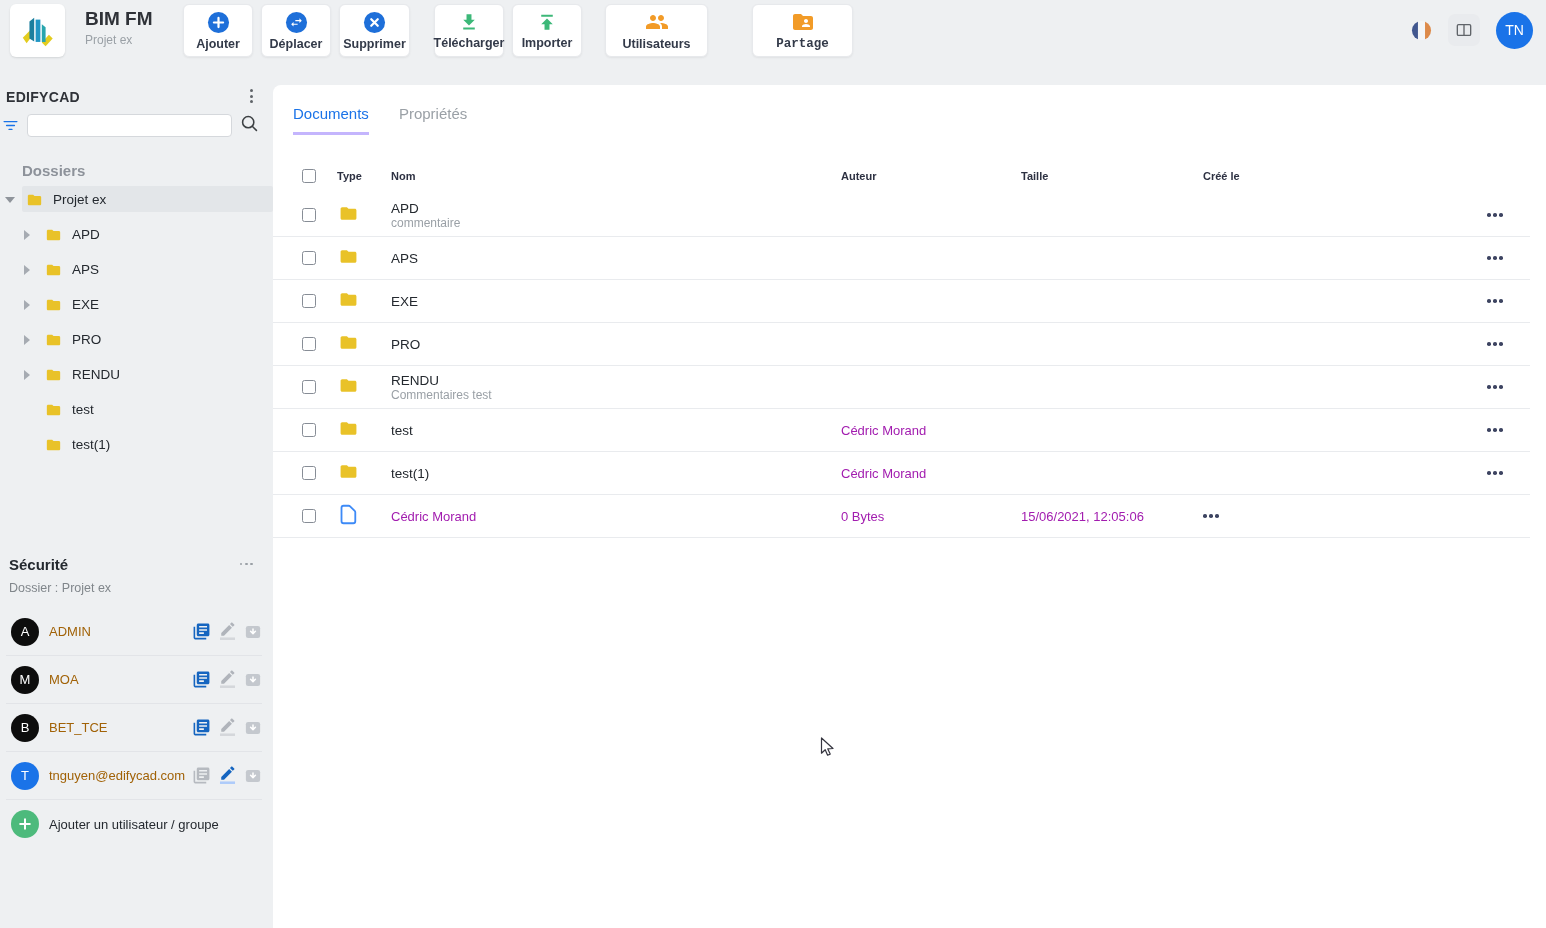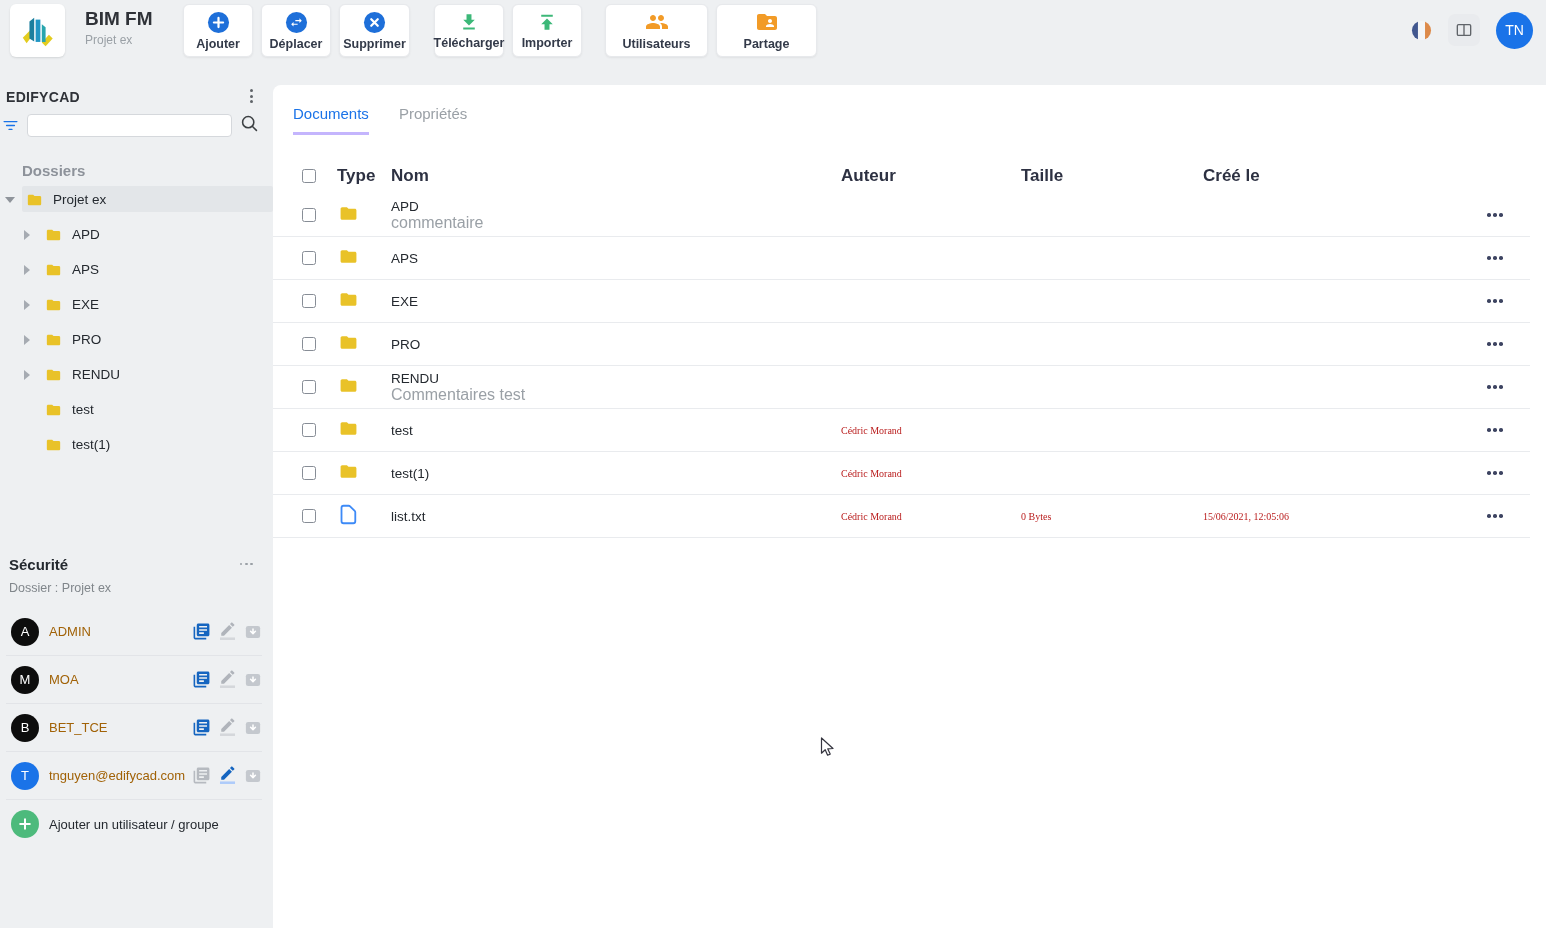--- a/index.html
+++ b/index.html
@@ -60,27 +60,27 @@
 
   
   .main-card { position:absolute; left:273px; top:85px; right:0; bottom:0; background:#fff; border-radius:8px 0 0 0; }
   .tabs { padding:20px 0 0 20px; display:flex; gap:30px; }
   .tab { font-size:15px; padding-bottom:10px; cursor:pointer; }
   .tab.active { color:#1a73e8; border-bottom:3px solid #c4b5fd; }
   .tab.inactive { color:#9aa0a6; border-bottom:3px solid transparent; }
   .doc-table { margin-top:23px; }
   .trow { display:grid; grid-template-columns:35px 54px 450px 180px 182px 284px 1fr; align-items:center;
           padding-left:29px; margin-right:16px; }
-  .thead { height:36px; font-size:17px; font-weight:700; color:#2d3142; }
+  .thead { height:36px; font-size:11px; font-weight:700; color:#2d3142; }
   .tbody-row { min-height:43px; border-bottom:1px solid #e9ebee; }
   .cb { width:14px; height:14px; border:1.5px solid #878d96; border-radius:2.5px; background:#fff; cursor:pointer; }
   .namecell { display:flex; flex-direction:column; justify-content:center; }
   .fname { font-size:13.5px; color:#24292f; }
-  .fsub { font-size:16px; color:#9aa0a6; margin-top:0; }
-  .cellval { font-size:10px; color:#b91c1c;font-family:Liberation Serif, serif; }
+  .fsub { font-size:12px; color:#9aa0a6; margin-top:0; }
+  .cellval { font-size:13px; color:#a21caf; }
   .row-dots { display:flex; gap:2.5px; cursor:pointer; padding:6px 0; }
   .row-dots i { width:3.5px; height:3.5px; border-radius:50%; background:#3d4461; }
 
   .cursor { position:absolute; left:820px; top:737px; pointer-events:none; z-index:50; }
 </style>
 </head>
 <body>
 
 <div class="app">
 
@@ -131,21 +131,21 @@
           <path d="M5.7 4v2.2h12.6V4H5.7zm0 10.5h3.6v6h5.4v-6h3.6L12 8.2l-6.3 6.3z" fill="#3cb878"></path>
         </svg>
       <span class="lbl">Importer</span>
     </div>
     <div class="tb-btn" style="left:605px;width:103px;">
       <svg width="24" height="24" viewBox="0 0 24 24">
           <path d="M16 11c1.66 0 2.99-1.34 2.99-3S17.66 5 16 5s-3 1.34-3 3 1.34 3 3 3zm-8 0c1.66 0 2.99-1.34 2.99-3S9.66 5 8 5 5 6.34 5 8s1.34 3 3 3zm0 2c-2.33 0-7 1.17-7 3.5V19h14v-2.5c0-2.33-4.67-3.5-7-3.5zm8 0c-.29 0-.62.02-.97.05 1.16.84 1.97 1.97 1.97 3.45V19h6v-2.5c0-2.33-4.67-3.5-7-3.5z" fill="#f29b27"></path>
         </svg>
       <span class="lbl">Utilisateurs</span>
     </div>
-    <div class="tb-btn" style="left:716px;width:101px;">
+    <div class="tb-btn" style="left:752px;width:101px;font-family:Liberation Mono, monospace;">
       <svg width="24" height="24" viewBox="0 0 24 24">
           <path d="M20 6h-8l-2-2H4c-1.1 0-2 .9-2 2v12c0 1.1.9 2 2 2h16c1.1 0 2-.9 2-2V8c0-1.1-.9-2-2-2zm-5 3c1.1 0 2 .9 2 2s-.9 2-2 2-2-.9-2-2 .9-2 2-2zm4 8h-8v-1c0-1.33 2.67-2 4-2s4 .67 4 2v1z" fill="#f29b27"></path>
         </svg>
       <span class="lbl">Partage</span>
     </div>
 
     <div class="topright">
       <svg width="21" height="21" viewBox="0 0 22 22" style="cursor:pointer">
         <defs>
             <clipPath id="fc">
@@ -544,23 +544,20 @@
               </span>
             </div>
           </div>
           <div class="trow tbody-row">
             <div>
               <div class="cb"></div>
             </div>
             <div><svg width="23" height="25" viewBox="0 0 24 24">
                 <path d="M6.8 2.9h5.4c.55 0 1.08.22 1.47.61l4.8 4.8c.39.39.61.92.61 1.47V19a2.1 2.1 0 0 1-2.1 2.1H6.8A2.1 2.1 0 0 1 4.7 19V5a2.1 2.1 0 0 1 2.1-2.1z" fill="#fff" stroke="#3d8af7" stroke-width="1.9"></path>
               </svg></div>
-            <div class="namecell">
-              <span class="fname">list.txt</span>
-            </div>
             <div class="cellval">Cédric Morand</div>
             <div class="cellval">0 Bytes</div>
             <div class="cellval">15/06/2021, 12:05:06</div>
             <div>
               <span class="row-dots">
                 <i></i>
                 <i></i>
                 <i></i>
               </span>
             </div>

